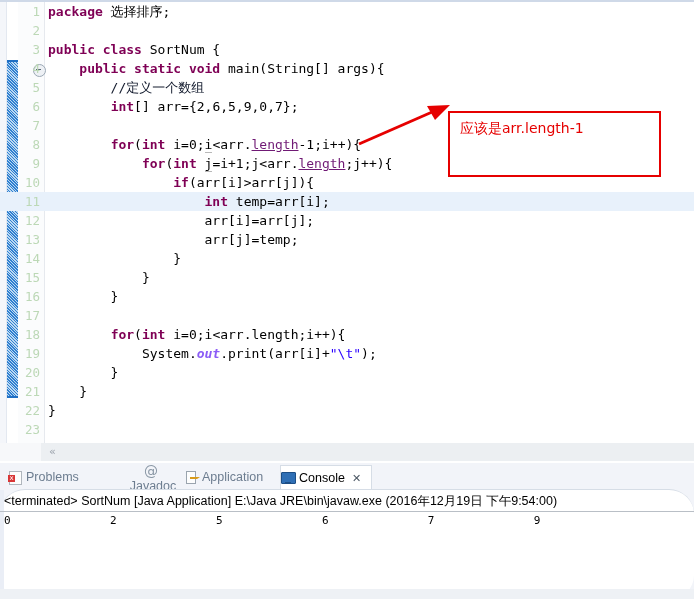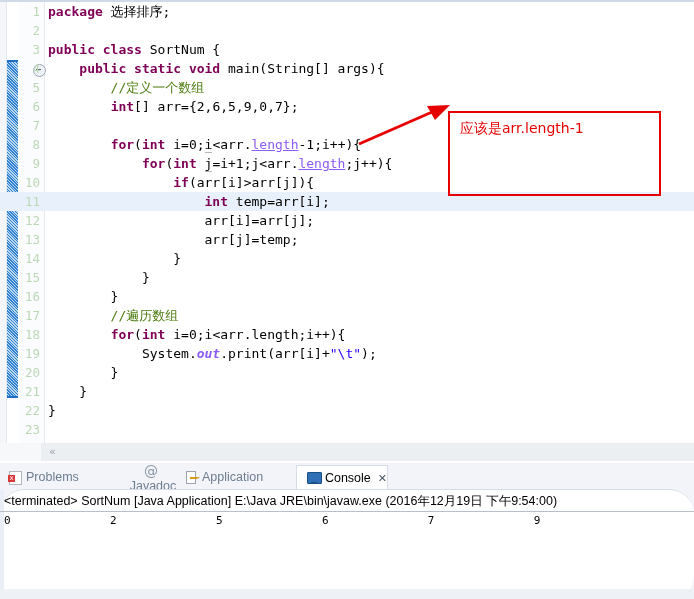--- a/index.html
+++ b/index.html
@@ -50,44 +50,44 @@
     position:relative;height:19px;line-height:19px;white-space:pre;
   }
   .ln.cur{background:#e8f1fb;}
   .lnum{
     position:absolute;left:0;top:0;width:40px;text-align:right;
     color:#bcd8b6;font-size:12.5px;font-family:"DejaVu Sans Mono","Liberation Mono",monospace;
   }
   .ltext{position:absolute;left:48px;top:0;color:#000000;}
 
   .kw{color:#7f0055;font-weight:bold;}
-  .cm{color:#4d7c0f;}
+  .cm{color:#0f172a;}
   .st{color:#2a00ff;}
   .fld{color:#8b5cf6;font-style:italic;font-weight:bold;}
-  .link{color:#8b5cf6;text-decoration:underline;}
+  .link{color:#701a75;text-decoration:underline;}
   .occ{border-bottom:1px solid #b8b8b8;}
 
   
   .h-scroll{
     position:absolute;left:0;top:443px;width:694px;height:18px;background:#ffffff;
   }
   .h-scroll-track{
     position:absolute;left:41px;top:0;width:653px;height:18px;background:#eceff2;
   }
   .h-left-btn{
     position:absolute;left:0;top:0;width:41px;height:18px;background:#f7f8fa;
   }
   .h-arrow{
     position:absolute;left:49px;top:4px;width:10px;height:10px;color:#9aa2ab;
     font-size:11px;line-height:10px;font-family:"DejaVu Sans",sans-serif;
   }
 
   
   .annot-box{
-    position:absolute;left:448px;top:111px;width:213px;height:85px;
+    position:absolute;left:448px;top:111px;width:213px;height:66px;
     border:2px solid #e60000;background:transparent;box-sizing:border-box;
   }
   .annot-text{
     position:absolute;left:10px;top:7px;color:#e60000;
     font-size:14px;font-family:"DejaVu Sans","Liberation Sans",sans-serif;
     white-space:nowrap;
   }
   .arrow-svg{position:absolute;left:355px;top:100px;width:100px;height:48px;}
 
   
@@ -186,21 +186,21 @@
           <div class="ln"><span class="lnum">7</span><span class="ltext"></span></div>
           <div class="ln"><span class="lnum">8</span><span class="ltext"><span>        </span><span class="kw">for</span><span>(</span><span class="kw">int</span><span> i=0;</span><span class="occ">i</span><span>&lt;arr.</span><span class="link">length</span><span>-1;i++){</span></span></div>
           <div class="ln"><span class="lnum">9</span><span class="ltext"><span>            </span><span class="kw">for</span><span>(</span><span class="kw">int</span><span> </span><span class="occ">j</span><span>=i+1;j&lt;arr.</span><span class="link">length</span><span>;j++){</span></span></div>
           <div class="ln"><span class="lnum">10</span><span class="ltext"><span>                </span><span class="kw">if</span><span>(arr[i]&gt;arr[j]){</span></span></div>
           <div class="ln cur"><span class="lnum">11</span><span class="ltext"><span>                    </span><span class="kw">int</span><span> temp=arr[i];</span></span></div>
           <div class="ln"><span class="lnum">12</span><span class="ltext"><span>                    arr[i]=arr[j];</span></span></div>
           <div class="ln"><span class="lnum">13</span><span class="ltext"><span>                    arr[j]=temp;</span></span></div>
           <div class="ln"><span class="lnum">14</span><span class="ltext"><span>                }</span></span></div>
           <div class="ln"><span class="lnum">15</span><span class="ltext"><span>            }</span></span></div>
           <div class="ln"><span class="lnum">16</span><span class="ltext"><span>        }</span></span></div>
-          <div class="ln"><span class="lnum">17</span><span class="ltext"><span class="cm">        //遍历数组</span></span></div>
+          <div class="ln"><span class="lnum">17</span></div>
           <div class="ln"><span class="lnum">18</span><span class="ltext"><span>        </span><span class="kw">for</span><span>(</span><span class="kw">int</span><span> i=0;i&lt;arr.length;i++){</span></span></div>
           <div class="ln"><span class="lnum">19</span><span class="ltext"><span>            System.</span><span class="fld">out</span><span>.print(arr[i]+</span><span class="st">"\t"</span><span>);</span></span></div>
           <div class="ln"><span class="lnum">20</span><span class="ltext"><span>        }</span></span></div>
           <div class="ln"><span class="lnum">21</span><span class="ltext"><span>    }</span></span></div>
           <div class="ln"><span class="lnum">22</span><span class="ltext"><span>}</span></span></div>
           <div class="ln"><span class="lnum">23</span><span class="ltext"></span></div>
         </div>
     </div>
 
     <div class="h-scroll">
@@ -226,21 +226,21 @@
           <span class="tlabel">Problems</span>
         </div>
         <div class="tab" style="left: 112px; width: 78px; flex-direction: column;">
           <span class="ico ico-javadoc"></span>
           <span class="tlabel">Javadoc</span>
         </div>
         <div class="tab" style="left: 184px; width: 96px;">
           <span class="ico ico-decl"></span>
           <span class="tlabel">Application</span>
         </div>
-        <div class="tab active" style="left: 296px; width: 90px; justify-content: flex-end;">
+        <div class="tab active" style="left: 280px; width: 90px;">
           <span class="ico ico-console"></span>
           <span class="tlabel">Console</span>
           <span class="closex">✕</span>
         </div>
       </div>
 
     <div class="console-body">
       <div class="left-edge-strip"></div>
       <div class="term-line">&lt;terminated&gt; SortNum [Java Application] E:\Java JRE\bin\javaw.exe (2016年12月19日 下午9:54:00)</div>
       <div class="term-sep"></div>

